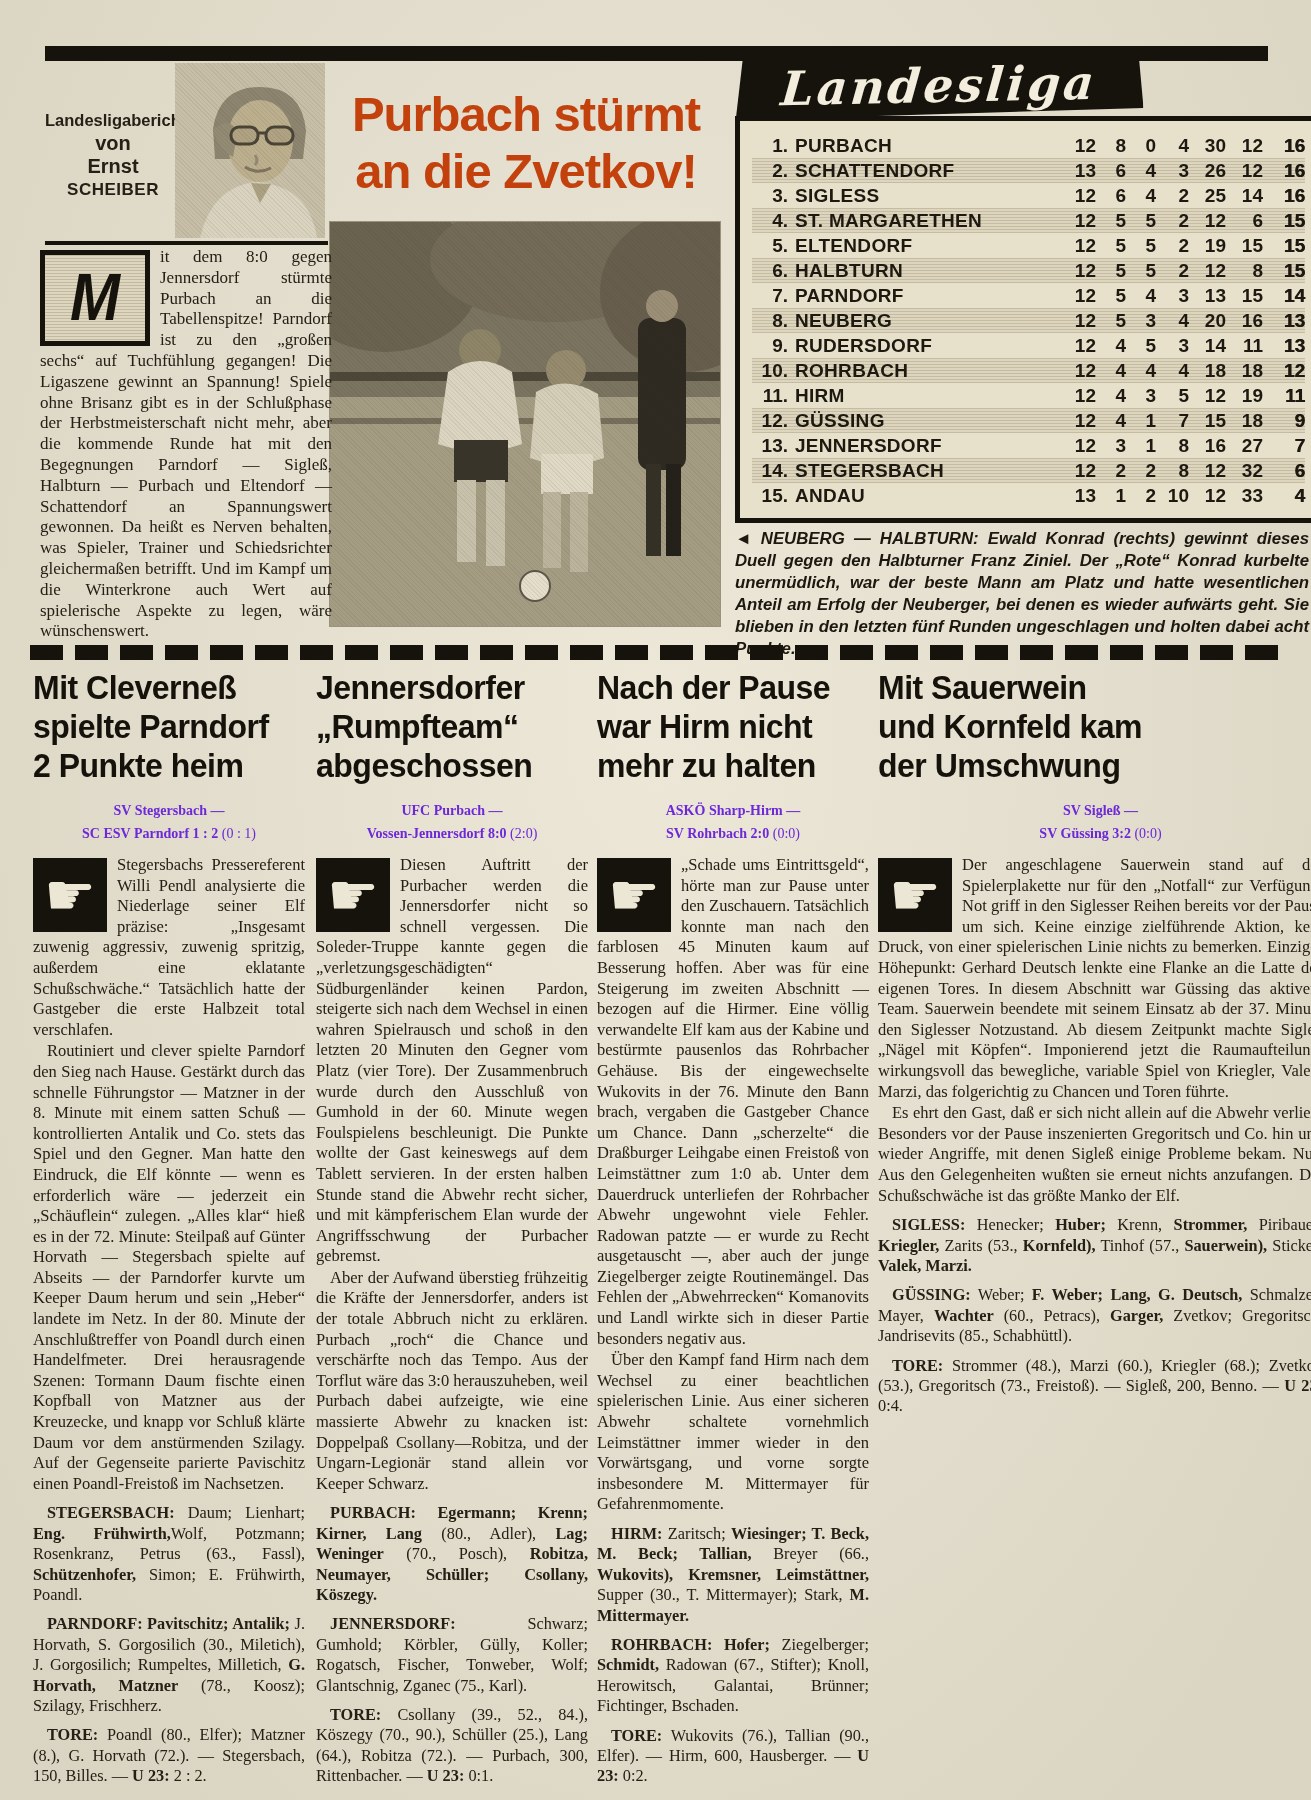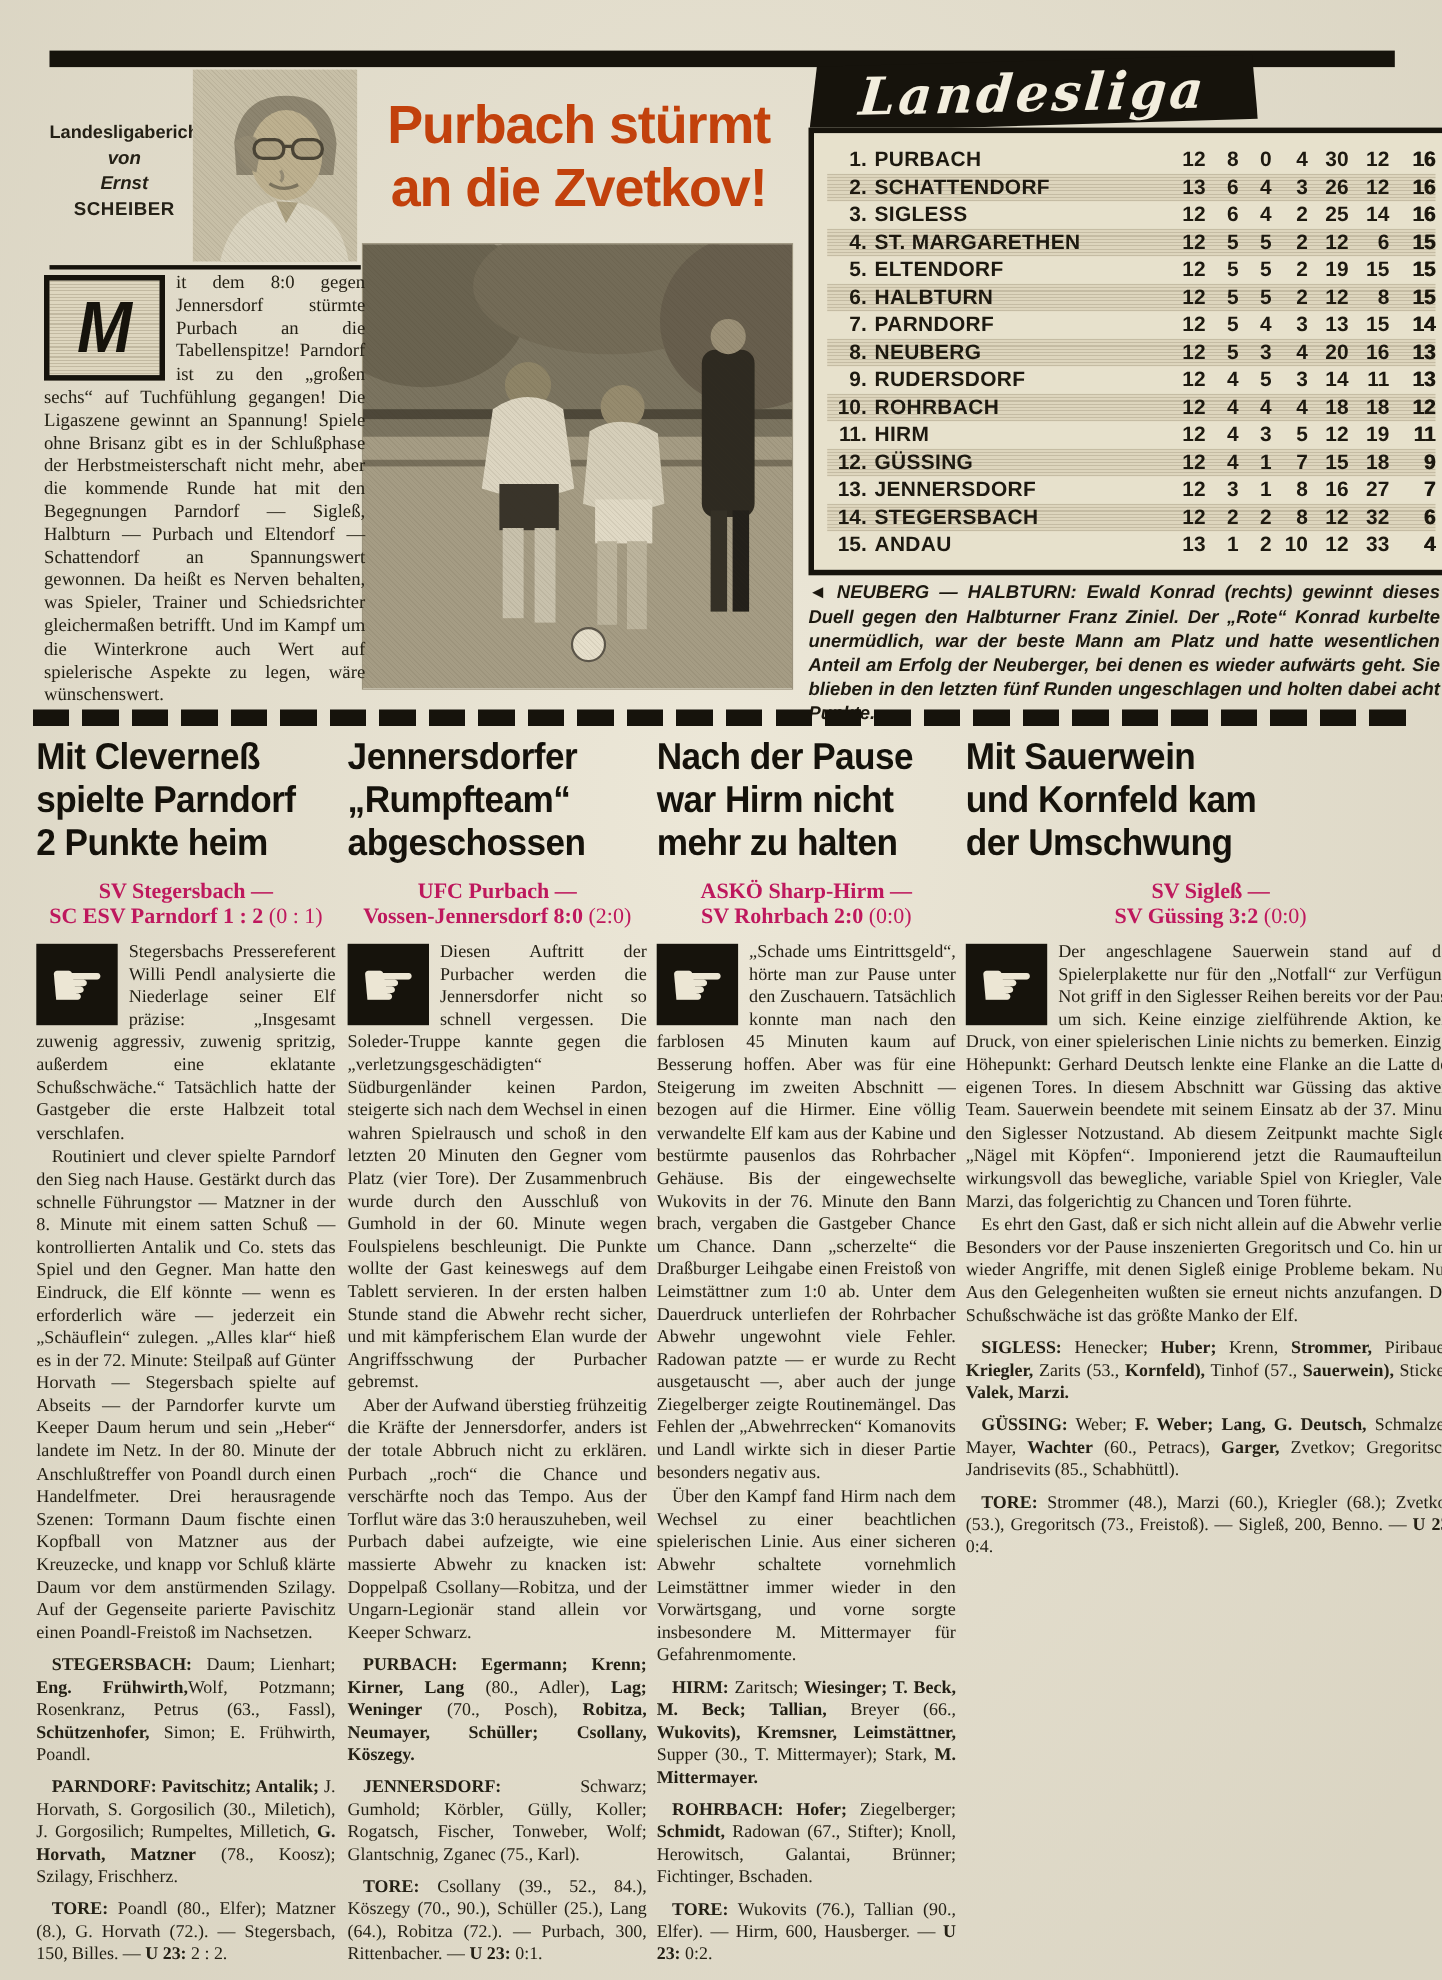--- a/index.html
+++ b/index.html
@@ -22,21 +22,21 @@
   #logo-banner .logo-text{
     font-family:"DejaVu Serif", serif;font-style:italic;font-weight:bold;
     font-size:47px;color:#f2eddd;letter-spacing:3px;transform:skewX(-6deg);
   }
 
   
   #byline-box{left:45px;top:61px;width:283px;height:180px;border-bottom:4px solid #16130c;}
   #byline-text{position:absolute;left:0;top:48px;width:136px;text-align:center;
     font-family:"Liberation Sans", sans-serif;font-weight:bold;color:#242016;}
   #byline-text .b1{font-size:16.5px;line-height:23px;}
-  #byline-text .b2,#byline-text .b3{font-size:17px;line-height:23px;font-style:italic;}
+  #byline-text .b2,#byline-text .b3{font-size:20px;line-height:23px;}
   #byline-text .b4{font-size:17px;line-height:24px;letter-spacing:.5px;}
   #portrait{position:absolute;right:3px;top:2px;width:150px;height:175px;overflow:hidden;}
   .photo-grain::after{content:"";position:absolute;inset:0;
     background:repeating-linear-gradient(45deg, rgba(60,50,30,.08) 0 1px, transparent 1px 3px);}
 
   
   #main-headline{left:330px;top:86px;width:392px;text-align:center;
     font-family:"Liberation Sans", sans-serif;font-weight:bold;
     font-size:49px;line-height:57px;letter-spacing:-1px;color:#c2410c;}
 
@@ -78,22 +78,22 @@
 
   
   #articles{left:0;top:668px;width:1311px;height:1132px;}
   .article{position:absolute;top:0;}
   .a-col1{left:33px;width:272px;}
   .a-col2{left:316px;width:272px;}
   .a-col3{left:597px;width:272px;}
   .a-col4{left:878px;width:445px;}
   .article h2{margin:0 0 20px 0;font-family:"Liberation Sans", sans-serif;
     font-size:32px;line-height:37px;letter-spacing:-.5px;color:#15120b;transform:scaleY(1.06);transform-origin:top left;}
-  .subhead{text-align:center;font-weight:bold;font-size:20px;line-height:23px;
-    margin-bottom:10px;color:#be185d;}
+  .subhead{text-align:center;font-weight:bold;font-size:14px;line-height:23px;
+    margin-bottom:10px;color:#6d28d9;}
   .subhead i{font-weight:normal;font-style:normal;margin-top:47px;}
   .body-p{margin:0;font-size:16.5px;line-height:20.6px;text-align:justify;color:#242015;}
   .body-p + .body-p{text-indent:14px;margin-top:1px;}
   .lineup{margin:9px 0 0 0;font-size:16.3px;line-height:20.4px;text-align:justify;
     text-indent:14px;color:#242015;}
   .hand{float:left;width:74px;height:74px;background:#16130c;margin:3px 10px 2px 0;
     display:flex;align-items:center;justify-content:center;
     font-size:58px;color:#ece6d4;font-family:"DejaVu Sans", sans-serif;line-height:1;}
 </style>
 </head>

